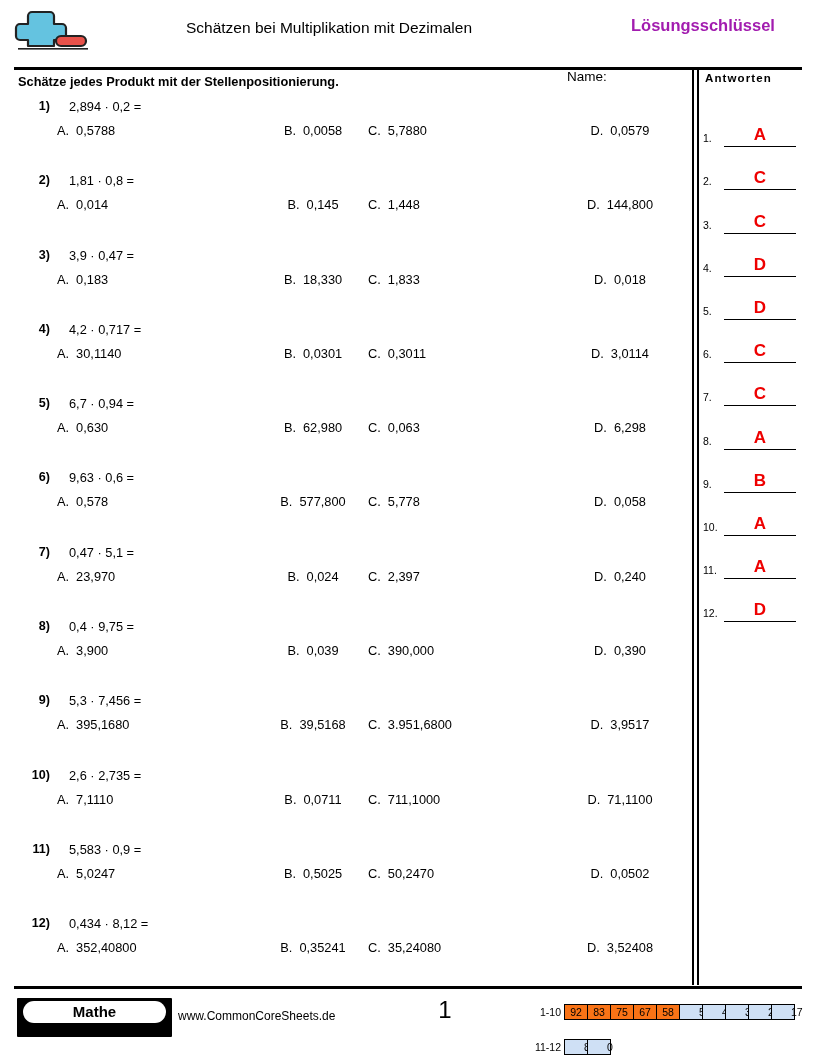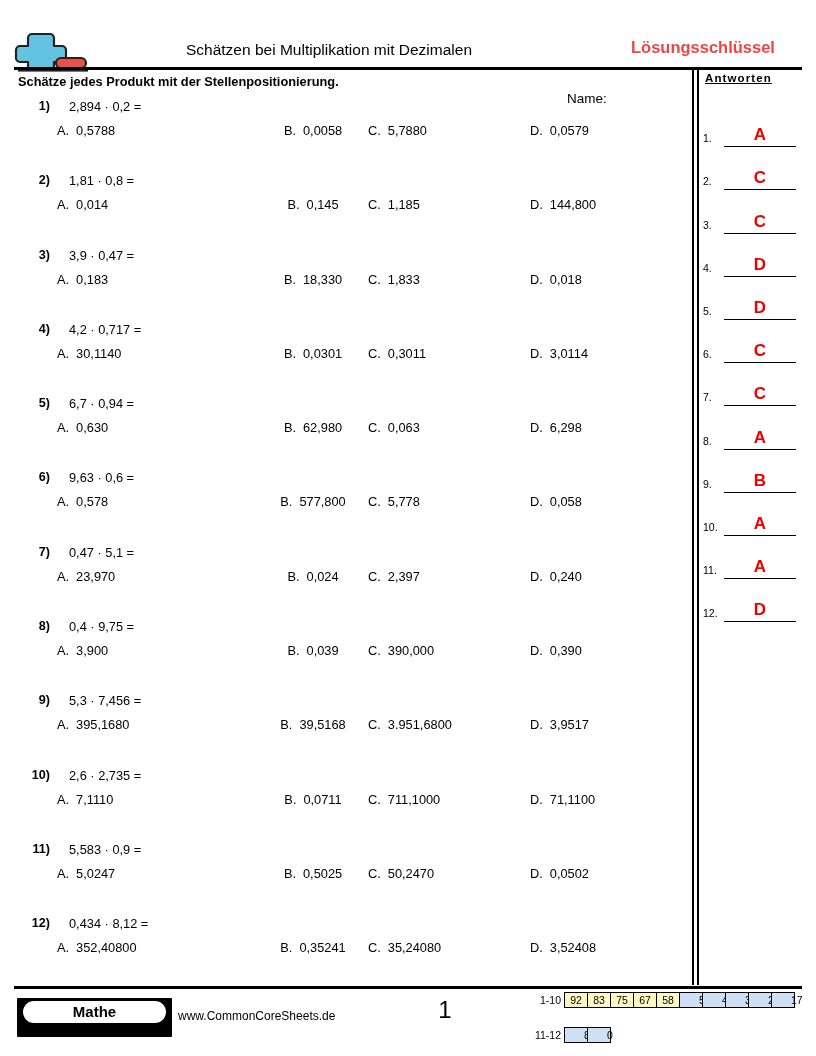--- a/index.html
+++ b/index.html
@@ -12,21 +12,21 @@
   }
   #page {
     position: relative;
     width: 816px; height: 1056px;
     overflow: hidden;
   }
 
   
   #header {
     position: absolute;
-    left: 14px; top: 28px;
+    left: 14px; top: 6px;
     width: 788px; height: 46px;
   }
   #logo {
     position: absolute;
     left: 0; top: 0;
     width: 78px; height: 46px;
   }
   #logo svg { display: block; }
   #header-title {
     position: absolute;
@@ -43,21 +43,21 @@
     font-size: 13.5px;
     line-height: 18px;
     margin-top: 48px;
   }
   #answer-key-word {
     position: absolute;
     left: 617px; top: 8px;
     font-size: 16.5px;
     font-weight: bold;
     line-height: 22px;
-    color: #ef4444;
+    color: #a21caf;
     white-space: nowrap;
   }
   #header-rule {
     position: absolute;
     left: 14px; top: 67px;
     width: 788px; height: 3px;
     background: #000;
   }
 
   
@@ -121,33 +121,32 @@
     line-height: 18px;
     white-space: nowrap;
   }
   .choice .lt { margin-right: 7px; }
   .c0 { left: 39px;  width: 180px; }
   .c1 { left: 205px; width: 180px; text-align: left; }
   .c2 { left: 350px; width: 180px; }
   .c3 { left: 512px; width: 180px; }
   
   .c1 { text-align: center; }
-  .c3 { text-align: left; }
+  .c3 { text-align: center; }
 
   
   #answers {
     position: absolute;
     left: 703px; top: 70px;
     width: 100px;
   }
   #answers-title {
     font-size: 11.5px;
     font-weight: bold;
     letter-spacing: 1.1px;
-    text-decoration: underline;
     line-height: 16px;
     padding-left: 2px;
   }
   #answers-list {
     position: relative;
     margin-top: 18px;
   }
   .ans-row {
     position: relative;
     height: 43.2px;
@@ -219,39 +218,40 @@
   
   #score-table {
     position: absolute;
     left: 529px; top: 992px;
     font-size: 0;
   }
   .score-row {
     display: flex;
     align-items: stretch;
     height: 16px;
+    margin-top: 12px;
   }
   .score-row + .score-row { margin-top: 19px; }
   .score-label {
     width: 36px;
     text-align: right;
     padding-right: 4px;
     font-size: 10.5px;
     line-height: 16px;
     font-family: "Liberation Sans", sans-serif;
   }
   .score-cell {
     width: 24px;
     border: 1px solid #000;
     margin-left: -1px;
     text-align: center;
     font-size: 10.5px;
     line-height: 14px;
     font-family: "Liberation Sans", sans-serif;
-    background: #fef9c3;
+    background: #f97316;
   }
   .score-cell.shaded { background: #cfe0f5; padding-left: 19px; }
 </style>
 </head>
 <body>
 
 <div id="page">
 
   <div id="header">
     <div id="logo">
@@ -282,21 +282,21 @@
           <div class="choice c2"><span class="lt">C.</span><span>5,7880</span></div>
           <div class="choice c3"><span class="lt">D.</span><span>0,0579</span></div>
         </div>
       </div>
       <div class="q">
         <div class="q-num">2)</div>
         <div class="q-expr">1,81 · 0,8 =</div>
         <div class="choices">
           <div class="choice c0"><span class="lt">A.</span><span>0,014</span></div>
           <div class="choice c1"><span class="lt">B.</span><span>0,145</span></div>
-          <div class="choice c2"><span class="lt">C.</span><span>1,185</span></div>
+          <div class="choice c2"><span class="lt">C.</span><span>1,448</span></div>
           <div class="choice c3"><span class="lt">D.</span><span>144,800</span></div>
         </div>
       </div>
       <div class="q">
         <div class="q-num">3)</div>
         <div class="q-expr">3,9 · 0,47 =</div>
         <div class="choices">
           <div class="choice c0"><span class="lt">A.</span><span>0,183</span></div>
           <div class="choice c1"><span class="lt">B.</span><span>18,330</span></div>
           <div class="choice c2"><span class="lt">C.</span><span>1,833</span></div>

